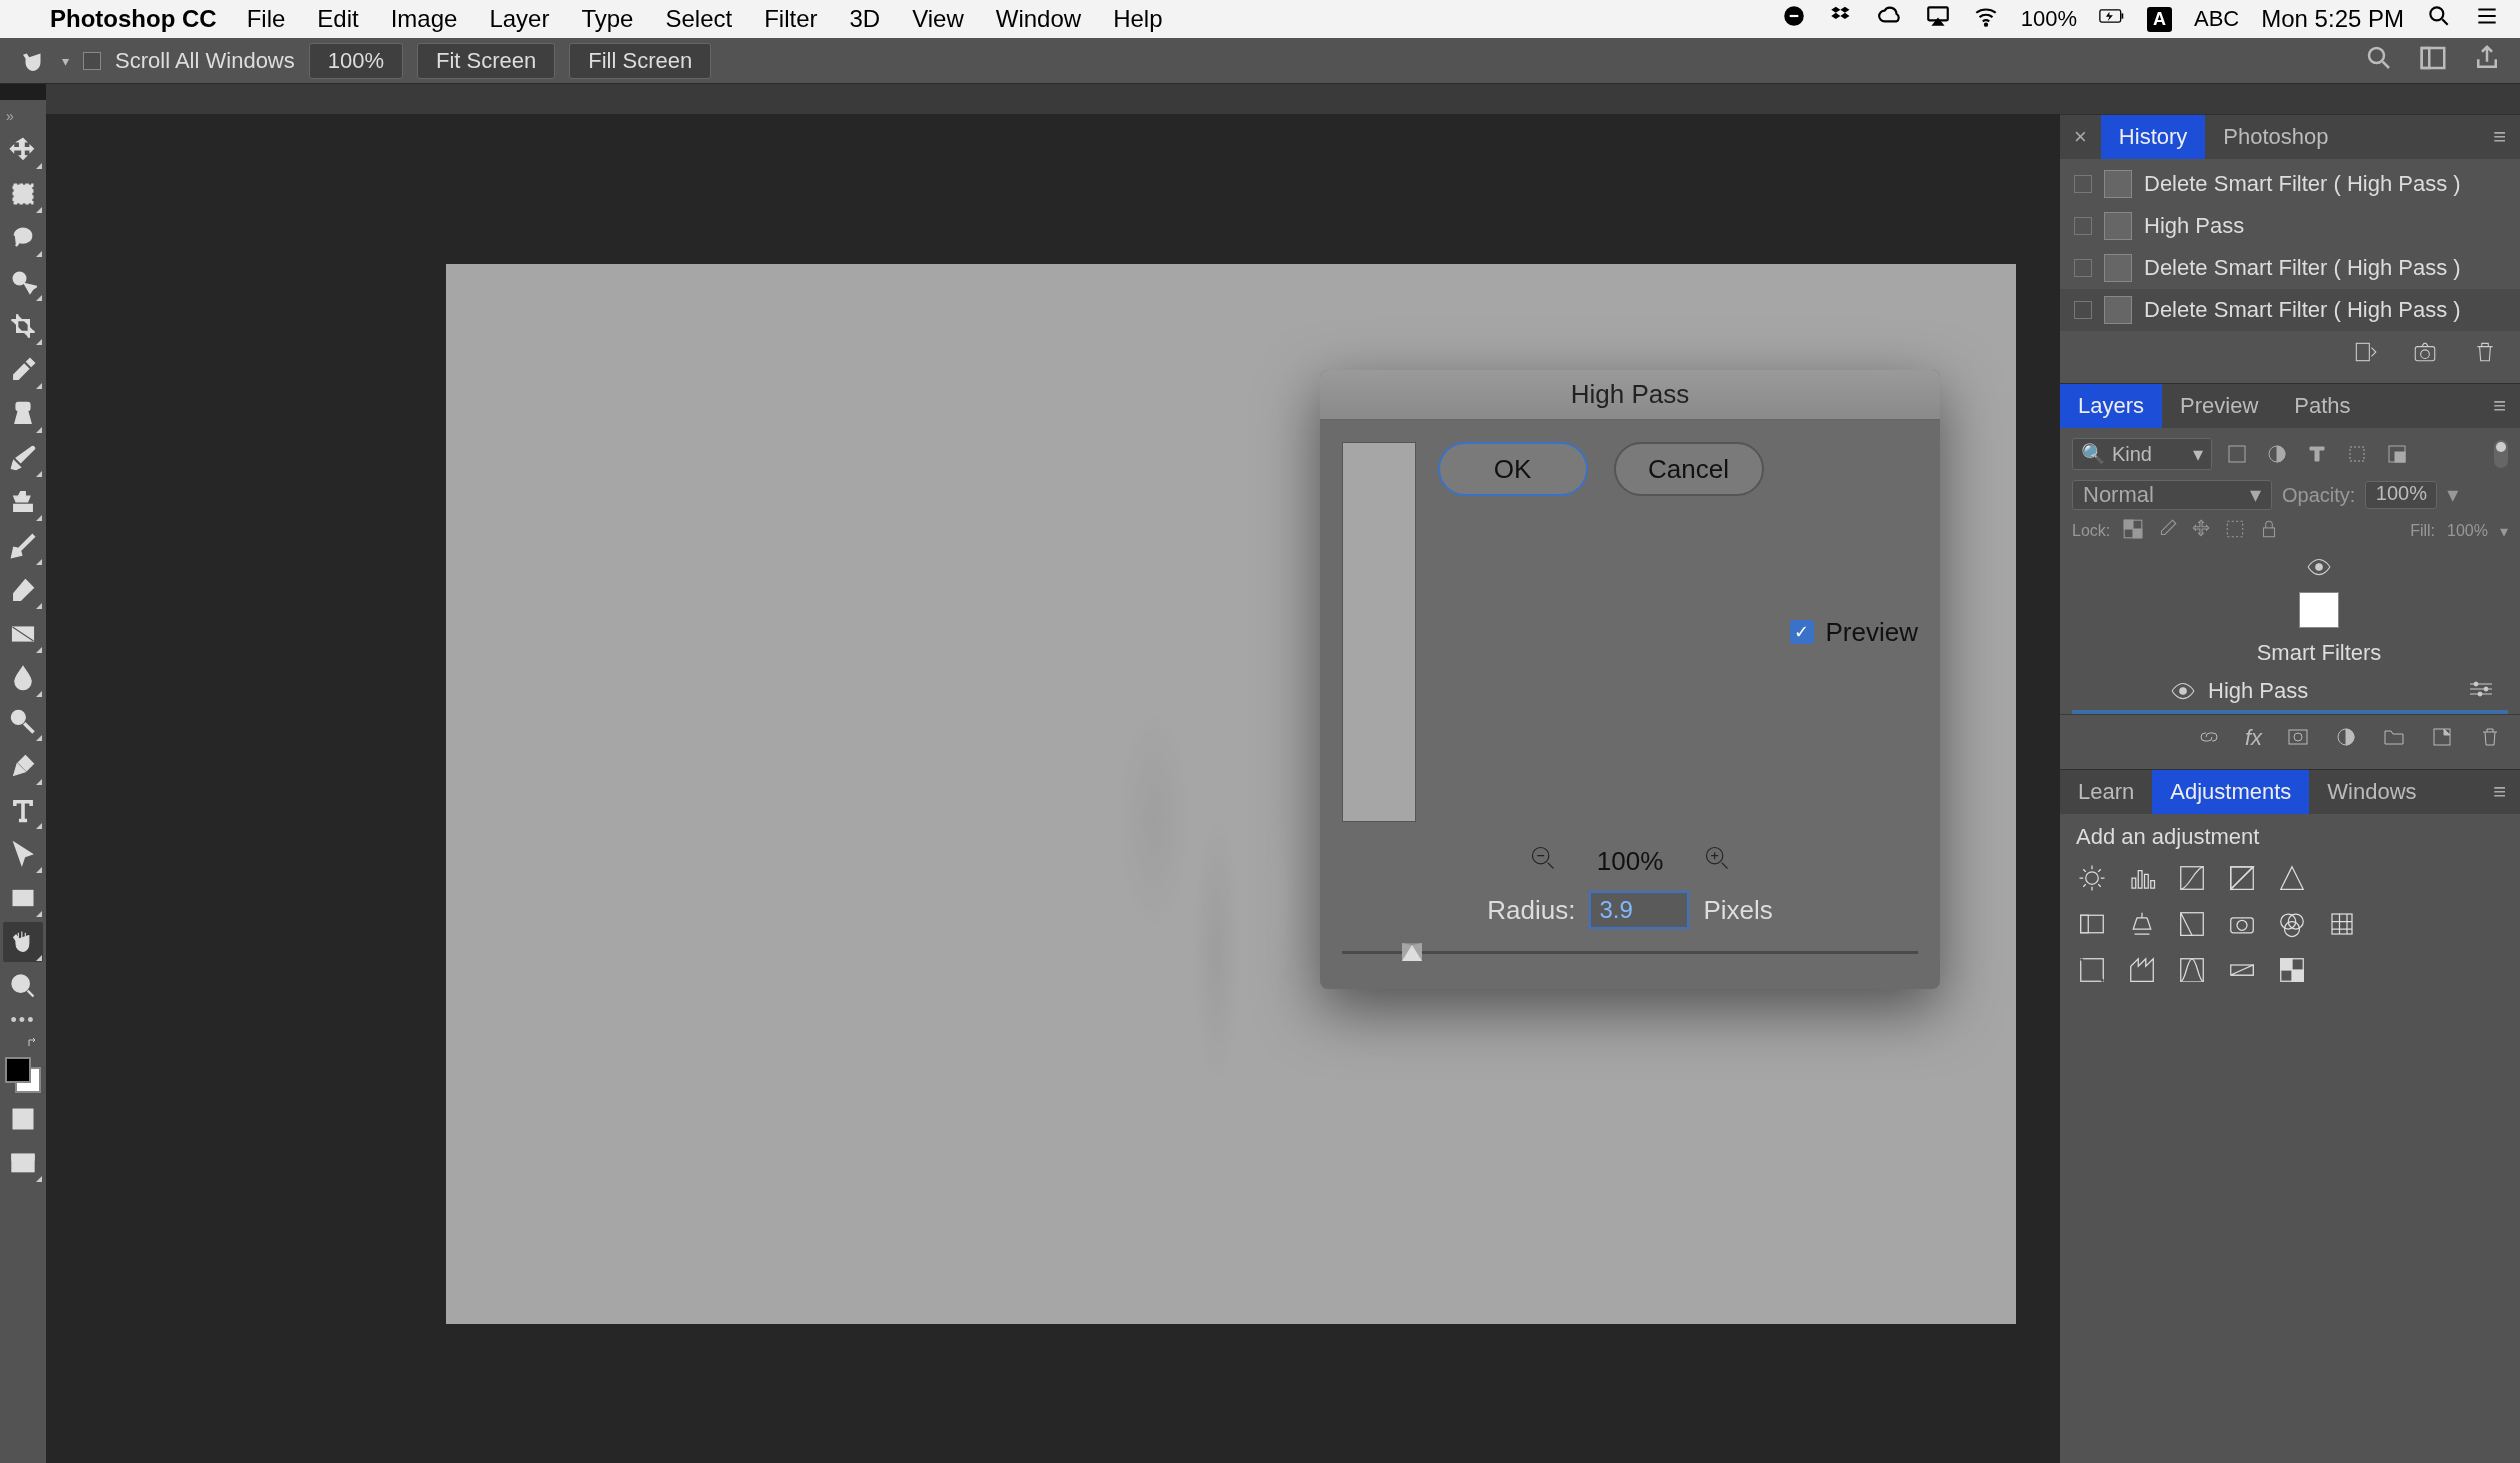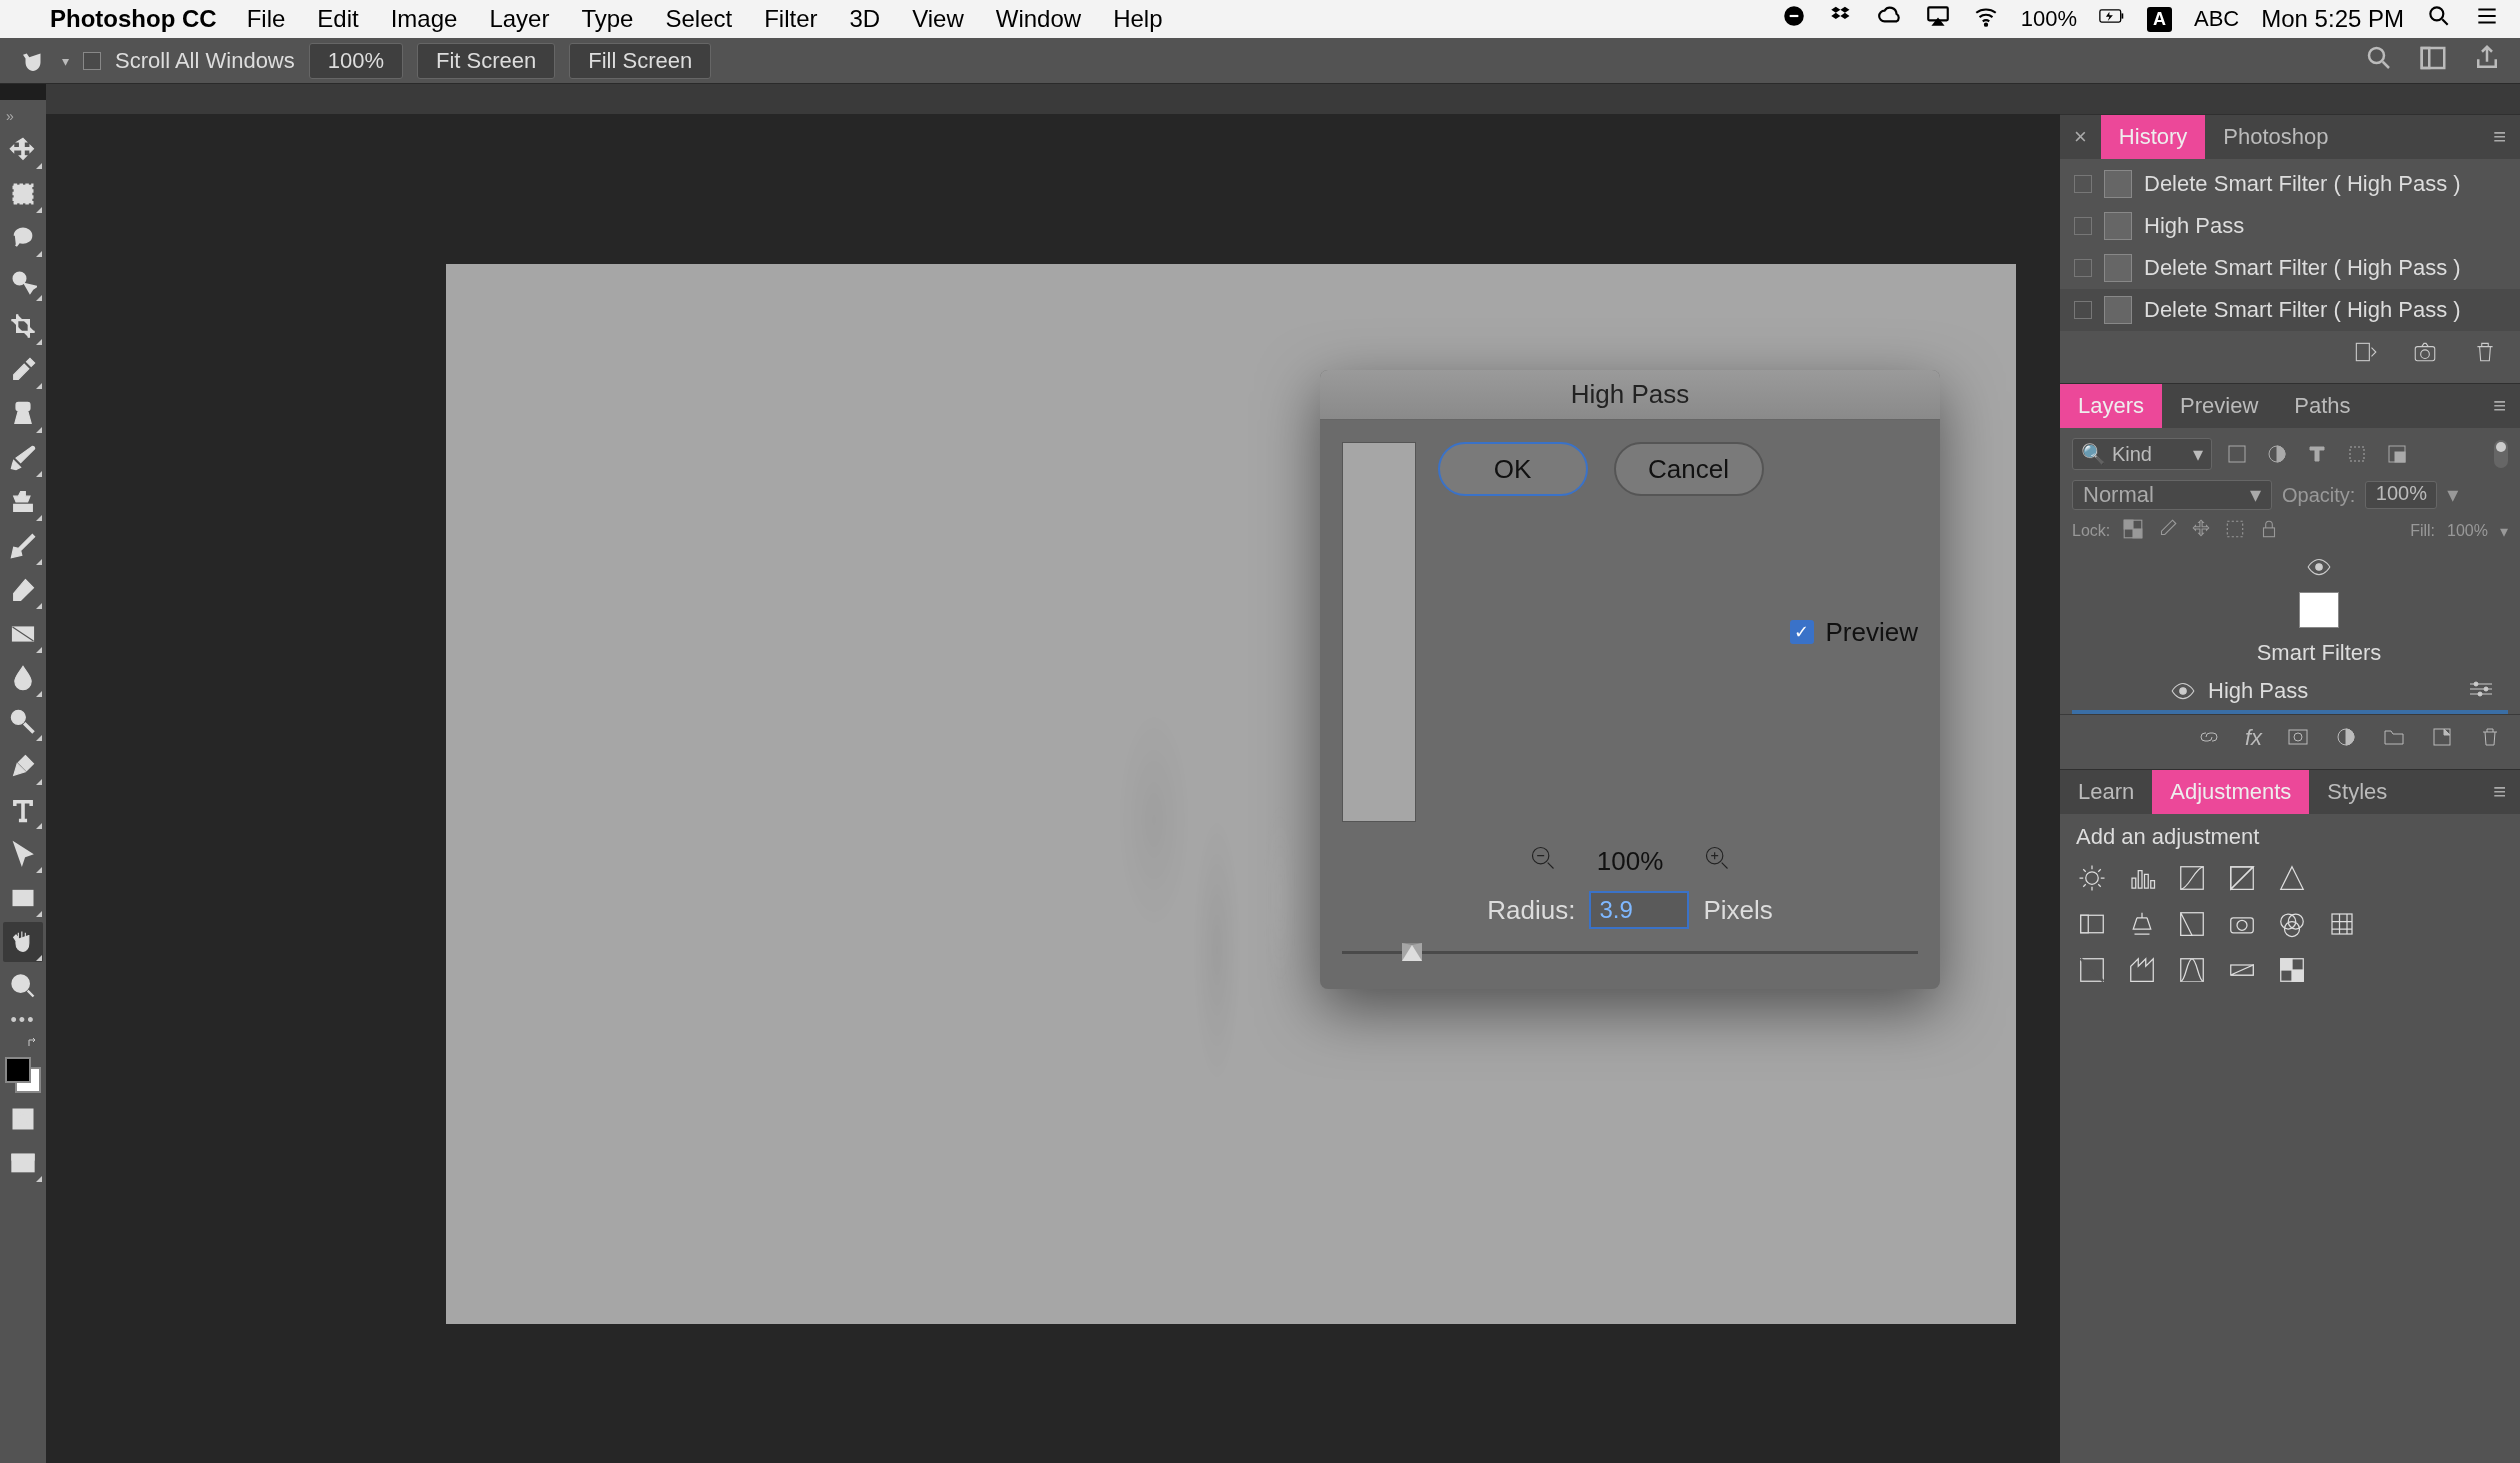--- a/index.html
+++ b/index.html
@@ -48,21 +48,21 @@
   radial-gradient(ellipse 60px 180px at 40% 30%, rgba(0,0,0,.04), transparent 60%),
   radial-gradient(ellipse 40px 220px at 55% 55%, rgba(0,0,0,.05), transparent 60%),
   radial-gradient(ellipse 30px 160px at 70% 45%, rgba(255,255,255,.04), transparent 60%);
   filter:blur(1px); }
 
 
 .panels { position:absolute; top:114px; right:0; width:460px; bottom:0; background:#535353; display:flex; flex-direction:column; font-size:22px; color:#ccc; }
 .panel { border-top:1px solid #2f2f2f; }
 .panel .tabs { display:flex; align-items:center; height:44px; background:#444; }
 .panel .tabs .tab { padding:0 18px; height:100%; display:flex; align-items:center; color:#bbb; font-size:22px; }
-.panel .tabs .tab.active { background:#ec4899; color:#eee; }
+.panel .tabs .tab.active { background:#1d4ed8; color:#eee; }
 .panel .tabs .menu { margin-left:auto; padding:0 14px; color:#aaa; }
 .panel .tabs .close { padding:0 14px; color:#aaa; }
 .panel .body { padding:4px 0; }
 
 
 .hist-row { display:flex; align-items:center; gap:12px; padding:4px 14px; height:42px; color:#ddd; }
 .hist-row .box { width:18px; height:18px; border:1px solid #777; }
 .hist-row .ico { width:28px; height:28px; background:#666; border:1px solid #888; }
 .hist-row.active { background:#4a4a4a; }
 .hist-foot { display:flex; justify-content:flex-end; gap:34px; padding:8px 22px; }
@@ -542,21 +542,21 @@
               <path d="M5 7h14M9 7V4h6v3M7 7l1 13h8l1-13"></path>
             </svg></span>
       </div>
     </div>
   </div>
 
   <div class="panel">
     <div class="tabs">
       <div class="tab">Learn</div>
       <div class="tab active">Adjustments</div>
-      <div class="tab">Styles</div>
+      <div class="tab">Windows</div>
       <span class="menu">≡</span>
     </div>
     <div class="adj-body">
       <div class="title">Add an adjustment</div>
       <div class="adj-grid">
         <span class="cell">
             <svg viewBox="0 0 24 24">
               <circle cx="12" cy="12" r="5"></circle>
               <path d="M12 2v3M12 19v3M2 12h3M19 12h3M5 5l2 2M17 17l2 2M19 5l-2 2M7 17l-2 2"></path>
             </svg>

